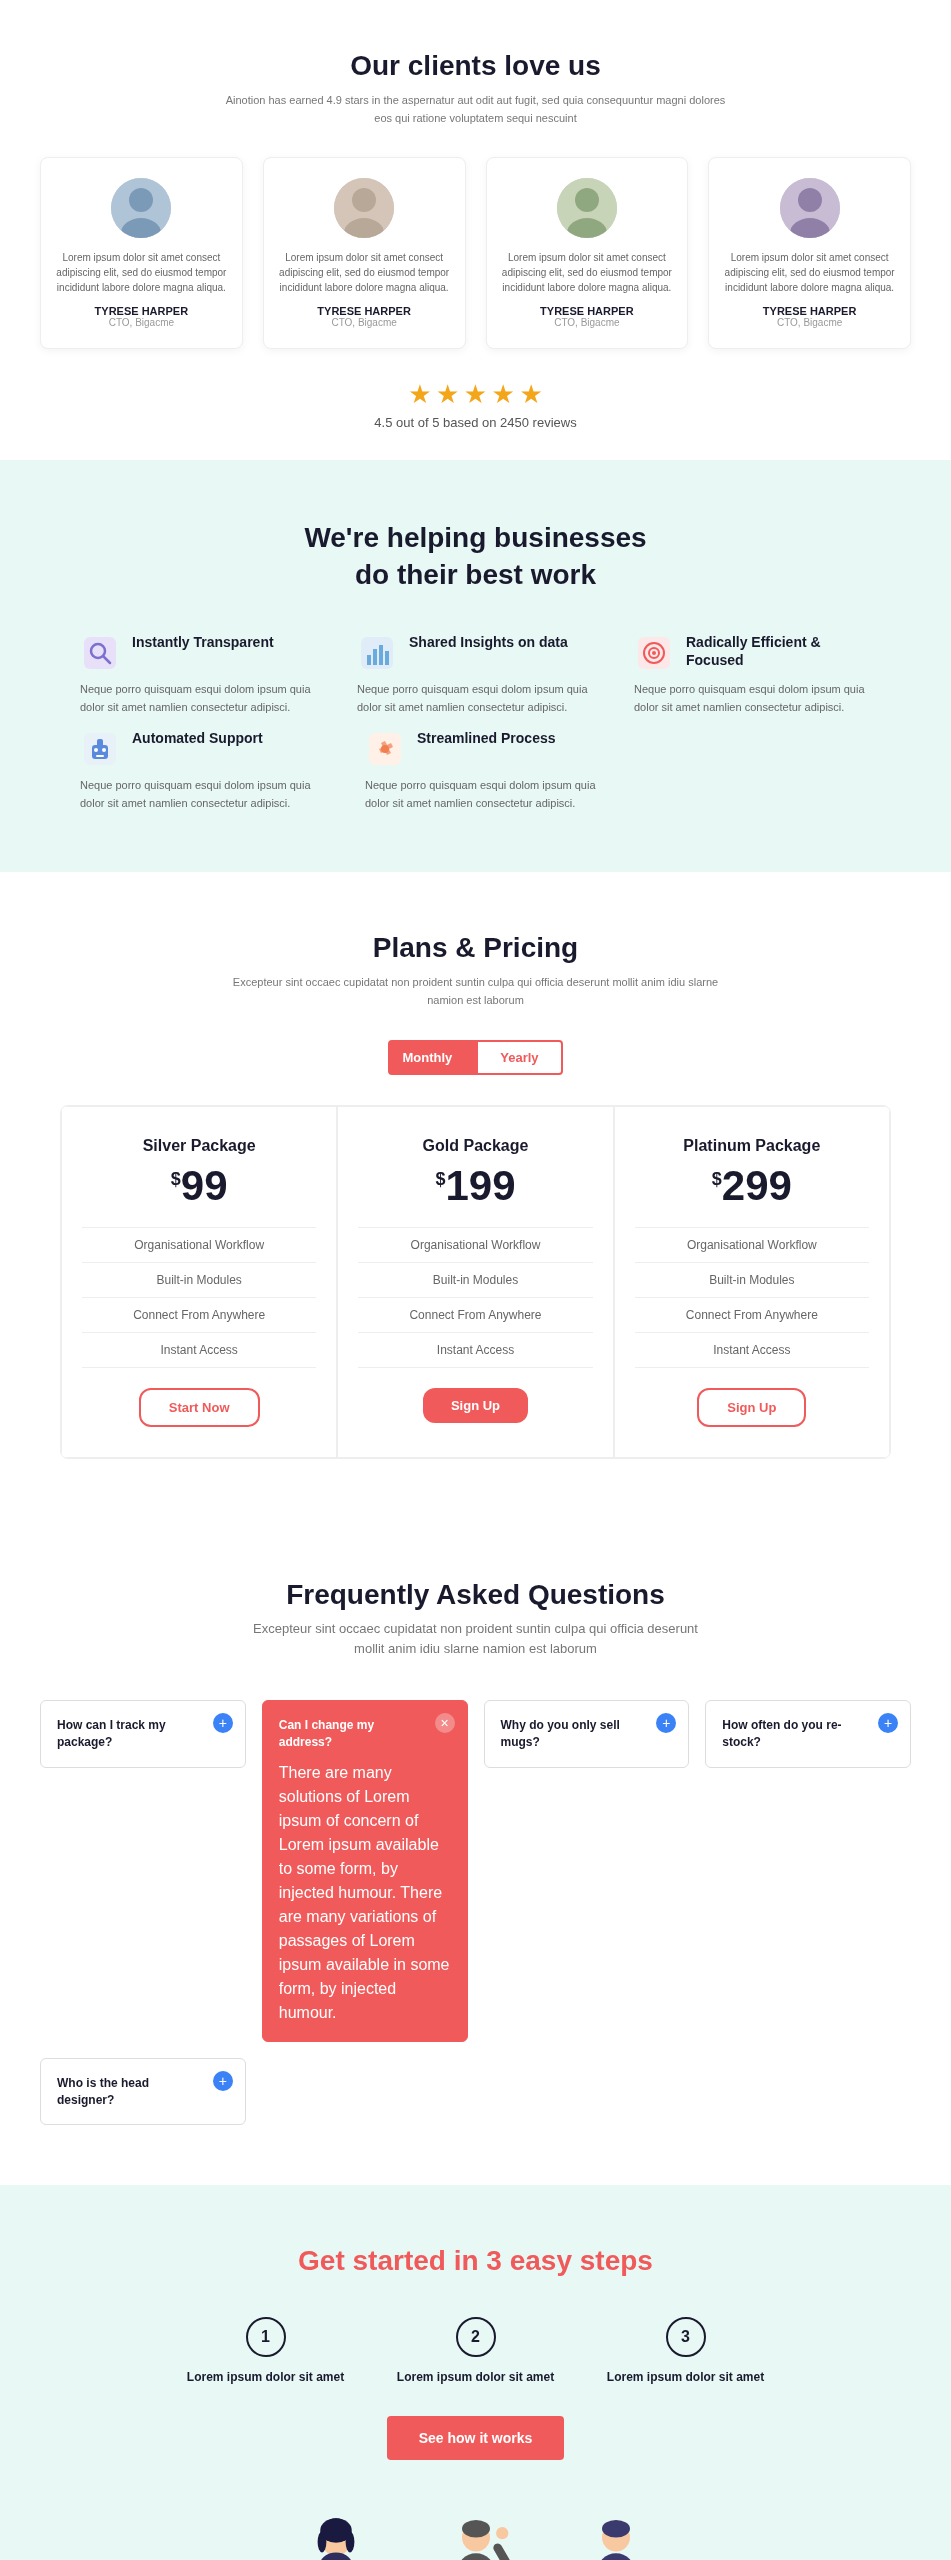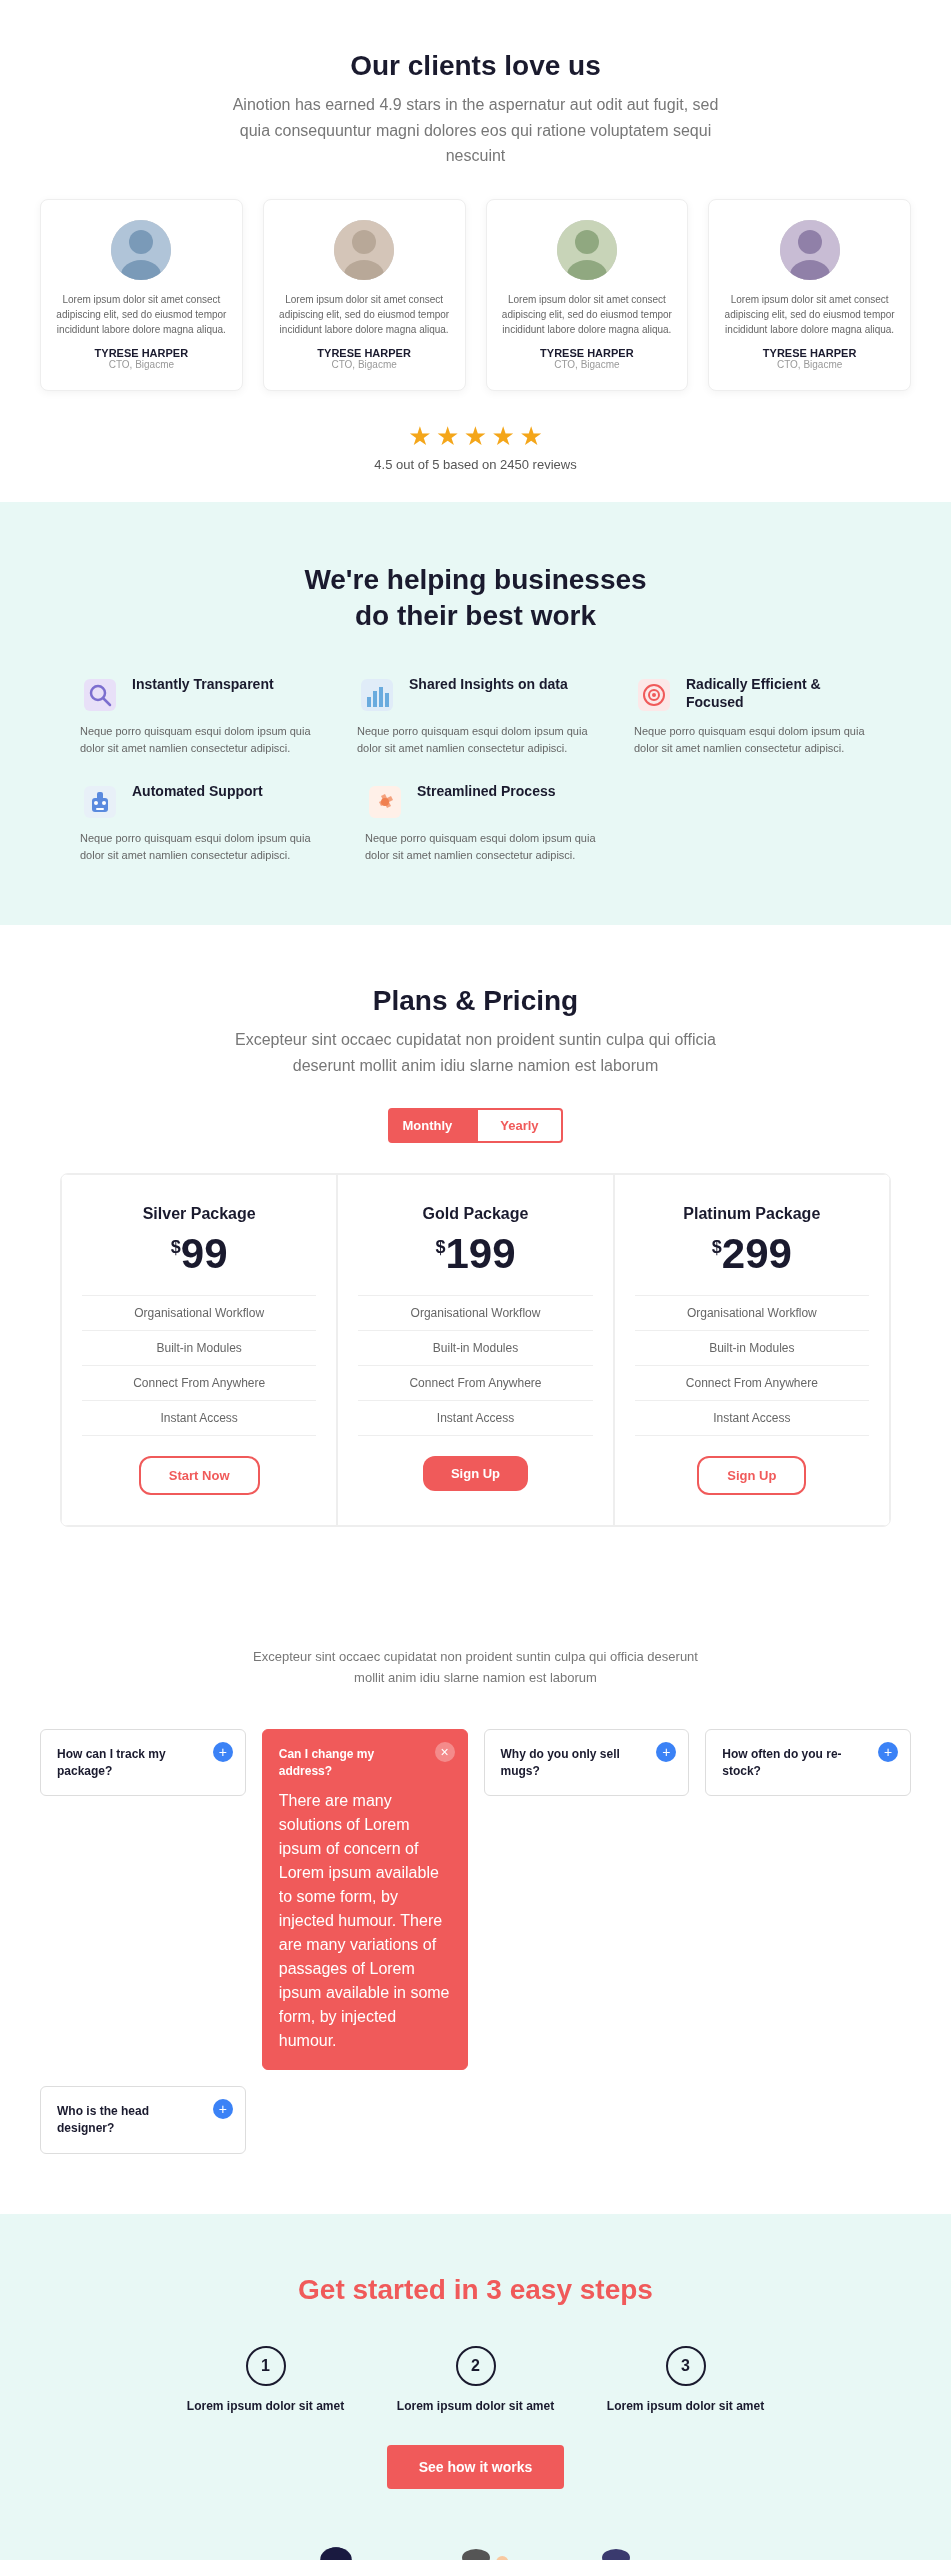--- a/index.html
+++ b/index.html
@@ -11,21 +11,21 @@
       text-align: center;
       background: #fff;
     }
     .section-title {
       font-size: 28px;
       font-weight: 700;
       color: #1a1a2e;
       margin-bottom: 10px;
     }
     .section-subtitle {
-      font-size: 16px;
+      font-size: 11px;
       color: #777;
       max-width: 500px;
       margin: 3px auto 30px;
       line-height: 1.6;
     }
     .testimonials-grid {
       display: grid;
       grid-template-columns: repeat(4, 1fr);
       gap: 20px;
       margin-bottom: 30px;
@@ -84,21 +84,21 @@
       font-size: 28px;
       font-weight: 700;
       color: #1a1a2e;
       margin-bottom: 40px;
       line-height: 1.3;
     }
     .features-grid {
       display: grid;
       grid-template-columns: repeat(3, 1fr);
       gap: 30px 40px;
-      margin-bottom: 24px;
+      margin-bottom: 13px;
     }
     .features-grid-2 {
       display: grid;
       grid-template-columns: repeat(2, 1fr);
       gap: 30px 40px;
       max-width: 530px;
     }
     .feature-item {
       display: flex;
       flex-direction: column;
@@ -583,20 +583,21 @@
         <li>Built-in Modules</li>
         <li>Connect From Anywhere</li>
         <li>Instant Access</li>
       </ul>
       <button class="pricing-btn">Sign Up</button>
     </div>
   </div>
 </section>
 
 <section class="faq-section">
+  <h2 class="faq-title">Frequently Asked Questions</h2>
   <p class="faq-subtitle">Excepteur sint occaec cupidatat non proident suntin culpa qui officia deserunt mollit anim idiu slarne namion est laborum</p>
 
   <div class="faq-grid">
 
     <div class="faq-item">
       <p class="faq-question">How can I track my package?</p>
       <span class="faq-plus">+</span>
     </div>
 
     <div class="faq-item active">

